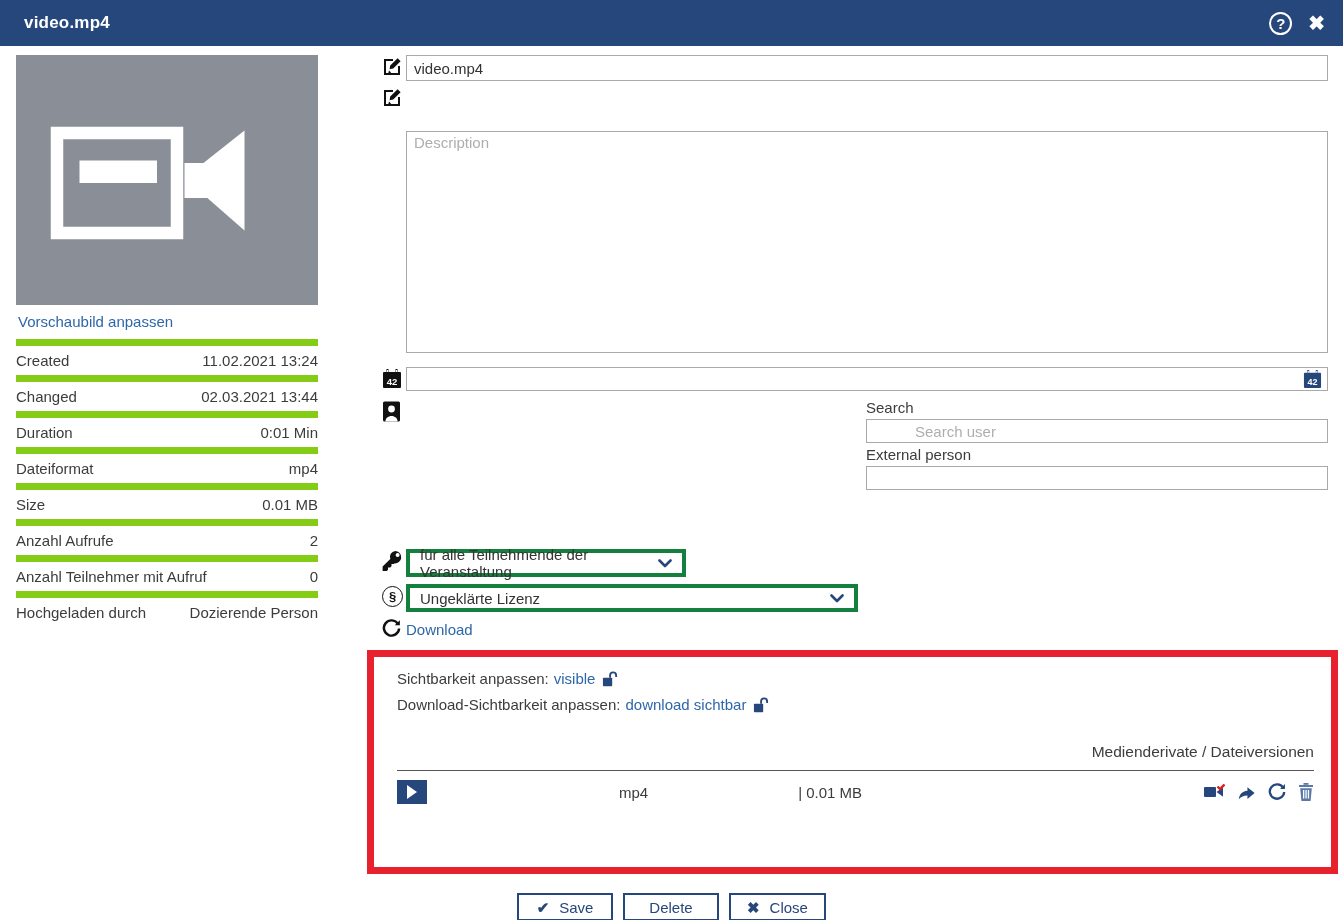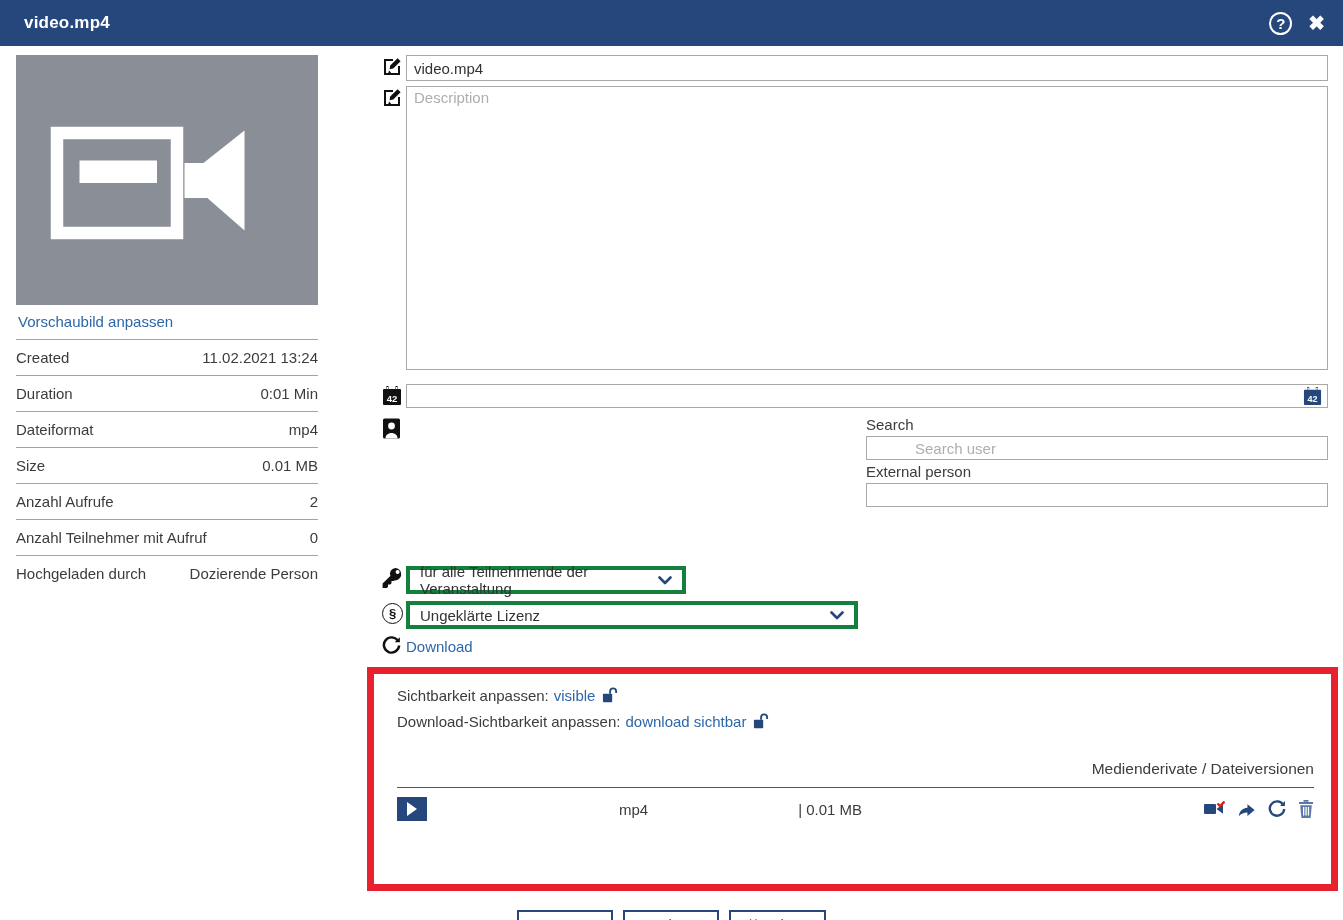--- a/index.html
+++ b/index.html
@@ -16,36 +16,36 @@
 
   
   .content { display:flex; padding:9px 15px 0 16px; }
   .left-col { width:302px; flex-shrink:0; }
   .right-col { flex:1; margin-left:64px; }
 
   
   .thumb { width:302px; height:250px; background:#8a8e96; display:flex; align-items:center; justify-content:center; }
   .thumb-link { display:block; margin:8px 0 9px 2px; color:#2e67a9; font-size:15px; text-decoration:none; cursor:pointer; }
   .meta-table { width:302px; }
-  .meta-row { display:flex; justify-content:space-between; align-items:center; border-top:1px solid #84cc16; height:36px; font-size:15px; }
+  .meta-row { display:flex; justify-content:space-between; align-items:center; border-top:7px solid #84cc16; height:36px; font-size:15px; }
   .meta-row .m-label { color:#3c3c3c; }
   .meta-row .m-value { color:#3c3c3c; text-align:right; }
 
   
   .form-row { display:flex; align-items:flex-start; }
   .icon-cell { width:22px; flex-shrink:0; margin-right:2px; padding-top:2px; }
   .field-cell { flex:1; }
   input.text, textarea.text {
     width:100%; border:1px solid #a9a9a9; background:#fff; font-family:"Liberation Sans",sans-serif;
     font-size:15px; color:#333; padding:2px 7px; outline:none;
   }
   input.text::placeholder, textarea.text::placeholder { color:#aeaeae; opacity:1; }
   .row-name input { height:26px; }
   .row-name { margin-bottom:5px; }
-  .row-desc textarea { height:284px; resize:none; }
+  .row-desc textarea { height:222px; resize:none;margin-top:45px; }
   .row-desc { margin-bottom:10px; }
   .row-tags input { height:24px; }
   .row-tags { margin-bottom:7px; }
   .row-date { margin-bottom:8px; }
   .date-wrap { position:relative; flex:1; }
   .row-date input { height:24px; padding-right:30px; }
   .date-inner-icon { position:absolute; right:6px; top:3px; cursor:pointer; }
 
   .row-person { margin-bottom:0; }
   .person-fields { flex:1; display:flex; justify-content:flex-end; }
@@ -63,21 +63,21 @@
   .row-access .fake-select { width:280px; }
   .row-license { margin-bottom:7px; }
   .row-license .fake-select { width:452px; justify-content:space-between; }
   .row-download { margin-bottom:12px; align-items:flex-end; }
   .row-download .icon-cell { padding-top:0; }
   a.blue-link { color:#2e67a9; text-decoration:none; font-size:15px; cursor:pointer; }
 
   
   .redbox { position:relative; margin-left:-15px; margin-right:-10px; border:7px solid #e8212e;
             padding:13px 17px 14px 23px; height:224px; }
-  .vis-line { font-size:15px; color:#3c3c3c; margin-bottom:9px; display:flex; align-items:flex-start; gap:5px; }
+  .vis-line { font-size:15px; color:#3c3c3c; margin-bottom:9px; display:flex; align-items:flex-end; gap:5px; }
   .vis-line .lock { margin-left:2px; }
   .derivatives-head { text-align:right; font-size:15.5px; color:#3c3c3c; margin-top:30px; }
   .deriv-rule { border:0; border-top:1px solid #555; margin-top:9px; }
   .media-row { display:flex; align-items:center; margin-top:9px; }
   .play-btn { width:30px; height:24px; background:#26477b; border:none; display:flex; align-items:center; justify-content:center; cursor:pointer; }
   .media-format { margin-left:192px; font-size:15px; color:#3c3c3c; }
   .media-size { margin-left:150px; font-size:15px; color:#3c3c3c; }
   .media-icons { margin-left:auto; display:flex; align-items:center; gap:12px; }
   .media-icons .mi { cursor:pointer; display:flex; align-items:center; }
 
@@ -114,20 +114,24 @@
             <path d="M57 28 L81 9 L81 49 Z" fill="#fff"></path>
             <path d="M57 22 L57 36 L66 36 L66 22 Z" fill="#fff"></path>
           </svg>
         </span>
       </div>
       <a class="thumb-link">Vorschaubild anpassen</a>
       <div class="meta-table">
         <div class="meta-row">
             <span class="m-label">Created</span>
             <span class="m-value">11.02.2021 13:24</span>
+          </div>
+        <div class="meta-row">
+            <span class="m-label">Changed</span>
+            <span class="m-value">02.03.2021 13:44</span>
           </div>
         <div class="meta-row">
             <span class="m-label">Duration</span>
             <span class="m-value">0:01 Min</span>
           </div>
         <div class="meta-row">
             <span class="m-label">Dateiformat</span>
             <span class="m-value">mp4</span>
           </div>
         <div class="meta-row">

